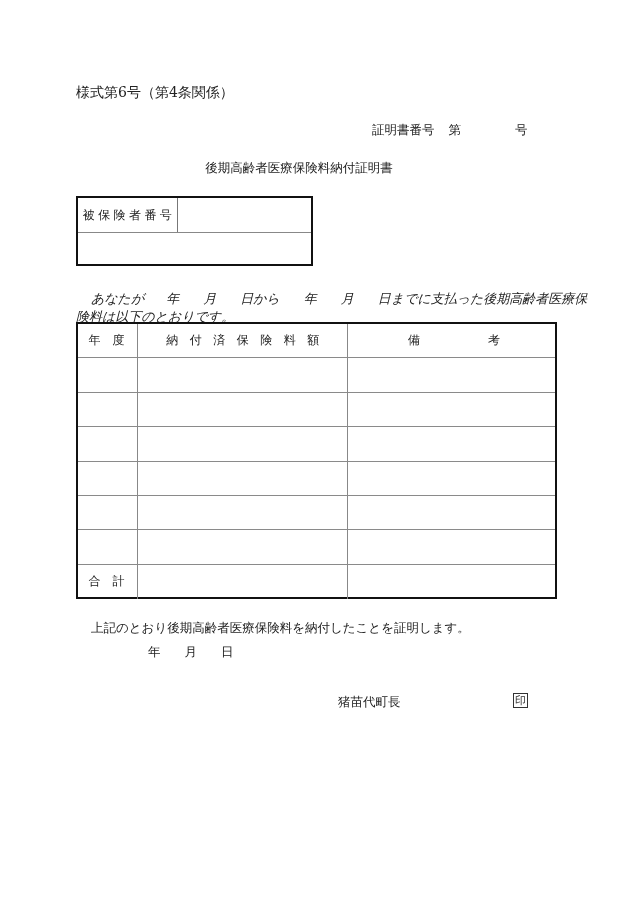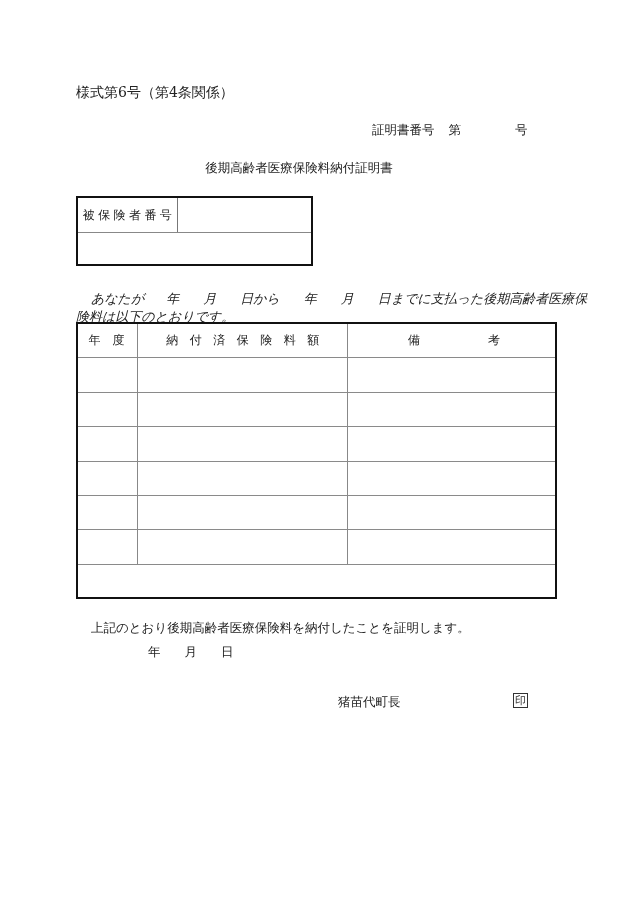--- a/index.html
+++ b/index.html
@@ -162,20 +162,25 @@
   <div class="prow" style="top:172px">
     <div class="pcell c1"></div>
     <div class="pcell c2"></div>
     <div class="pcell c3"></div>
   </div>
   <div class="prow" style="top:206.4px">
     <div class="pcell c1"></div>
     <div class="pcell c2"></div>
     <div class="pcell c3"></div>
   </div>
+  <div class="prow last" style="top:240.8px">
+    <div class="pcell c1 total-label">合計</div>
+    <div class="pcell c2"></div>
+    <div class="pcell c3"></div>
+  </div>
 </div>
 
 <div id="closing" class="abs">上記のとおり後期高齢者医療保険料を納付したことを証明します。</div>
 
 <div id="date-line" class="abs">
   <span>年</span><span class="dg"></span><span>月</span><span class="dg"></span><span>日</span>
 </div>
 
 <div id="mayor" class="abs">猪苗代町長</div>
 <div id="seal">印</div>

